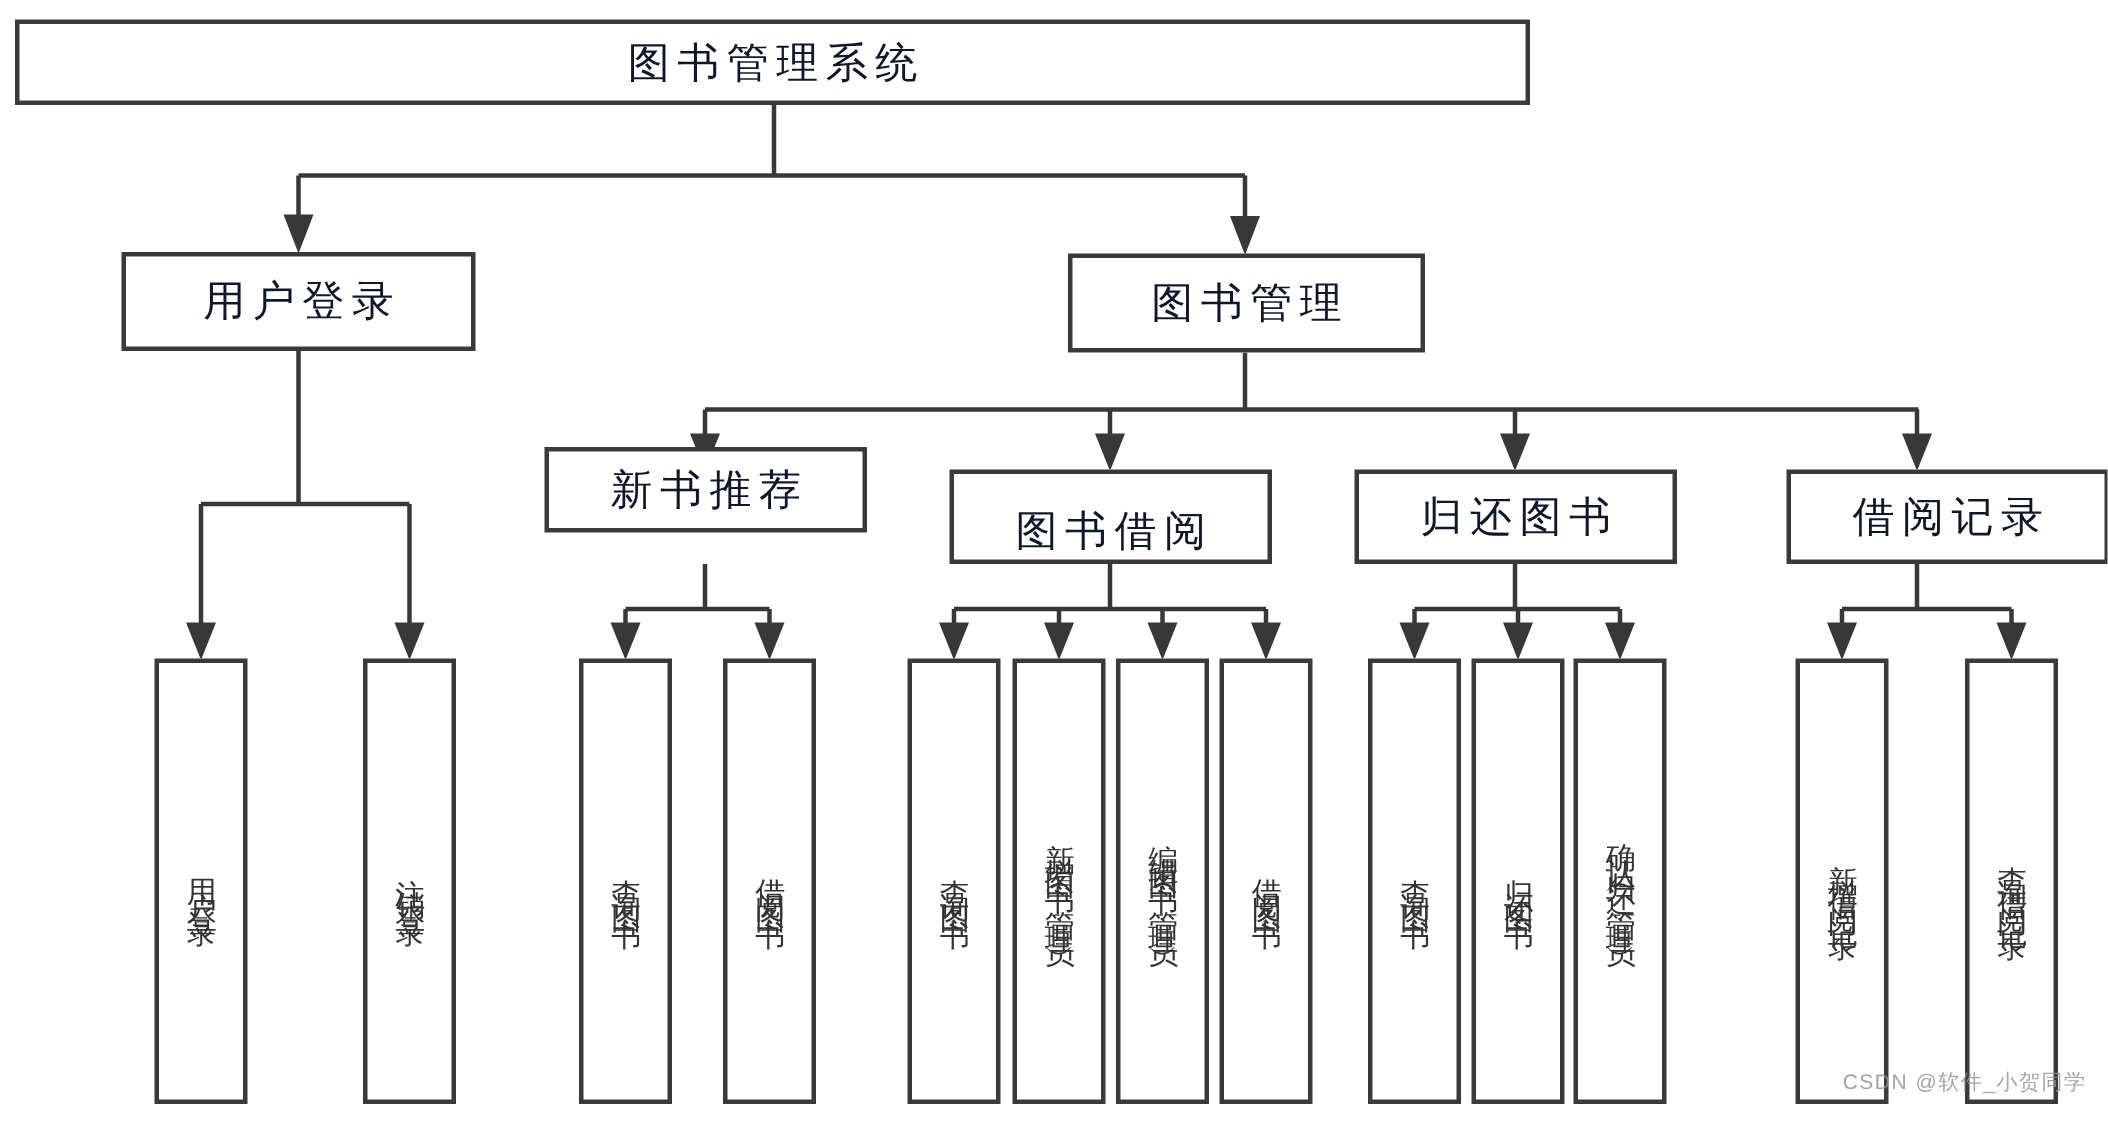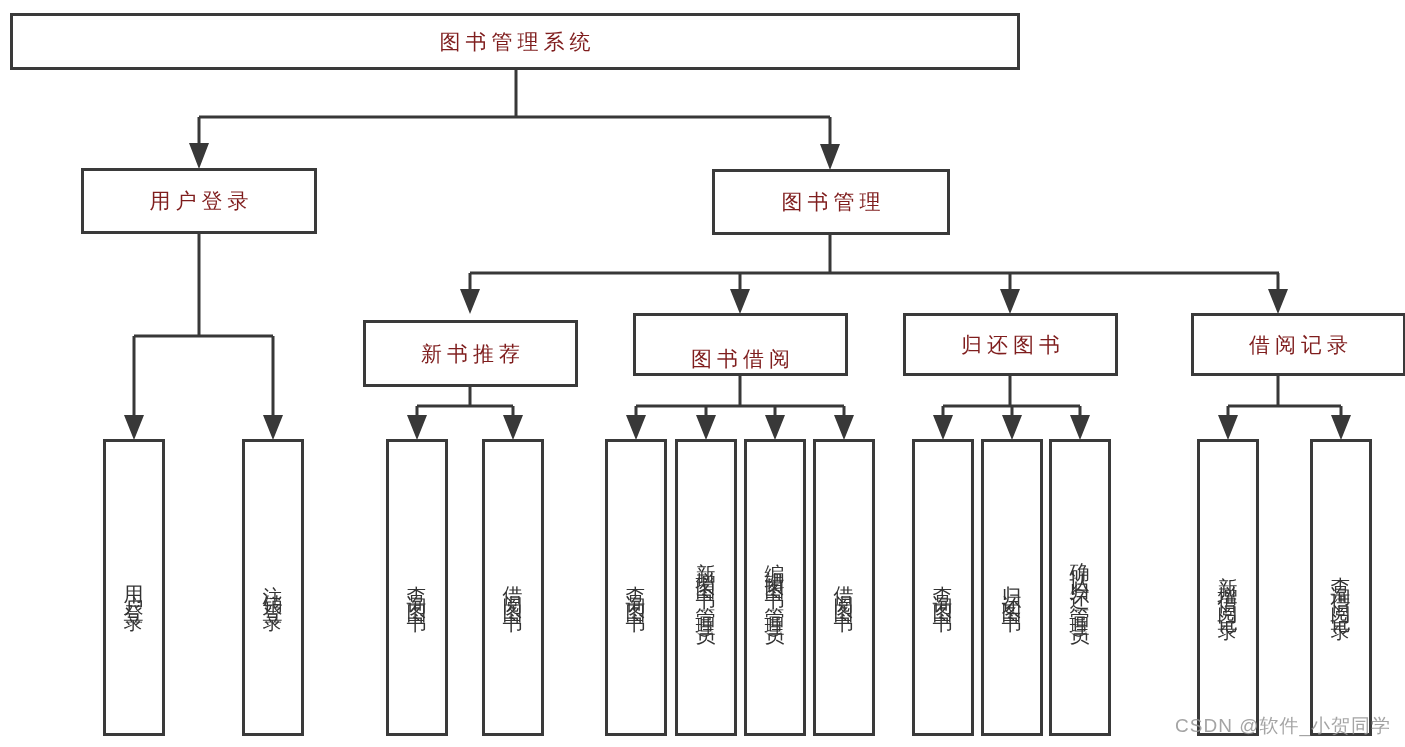--- a/index.html
+++ b/index.html
@@ -13,58 +13,58 @@
   .node {
     position: absolute;
     border: 3px solid #3a3a3a;
     background: #ffffff;
     display: flex;
     align-items: center;
     justify-content: center;
     color: #333333;
   }
   .node .h-label {
-    font-size: 21px;
+    font-size: 28px;
     letter-spacing: 5px;
     text-indent: 5px;
     white-space: nowrap;
-    color: #7f1d1d;
+    color: #0f172a;
   }
   .leaf .v-label {
     writing-mode: vertical-lr;
     font-size: 20px;
     line-height: 1;
     letter-spacing: 9px;
     color: #333333;
     white-space: nowrap;
   }
 
   
   #n-root   { left: 10px;  top: 13px;  width: 1010px; height: 57px; }
   
   #n-login  { left: 81px;  top: 168px; width: 236px; height: 66px; }
   #n-mgmt   { left: 712px; top: 169px; width: 238px; height: 66px; }
   
-  #n-newb   { left: 363px;  top: 320px; width: 215px; height: 67px; text-align: center; }
+  #n-newb   { left: 363px;  top: 298px; width: 215px; height: 57px; text-align: center; }
   #n-borrow { left: 633px;  top: 313px; width: 215px; height: 63px; align-items: flex-end; }
   #n-cur    { left: 903px;  top: 313px; width: 215px; height: 63px; }
   #n-rec    { left: 1171px; top: 313px; width: 215px; height: 63px; margin-left: 20px; }
   
   .leaf { top: 439px; width: 62px; height: 297px; }
   #l-a1 { left: 103px; }  #l-a2 { left: 242px; }
   #l-b1 { left: 386px; }  #l-b2 { left: 482px; }
   #l-c1 { left: 605px; }  #l-c2 { left: 675px; }  #l-c3 { left: 744px; }  #l-c4 { left: 813px; }
   #l-d1 { left: 912px; }  #l-d2 { left: 981px; }  #l-d3 { left: 1049px; }
   #l-e1 { left: 1197px; } #l-e2 { left: 1310px; }
 
   .watermark {
     position: absolute;
     right: 14px;
     top: 713px;
-    font-size: 19px;
+    font-size: 14px;
     letter-spacing: 1px;
     color: rgba(148, 148, 148, 0.85);
     white-space: nowrap;
   }
 </style>
 </head>
 <body>
 
 <div id="canvas">
 

